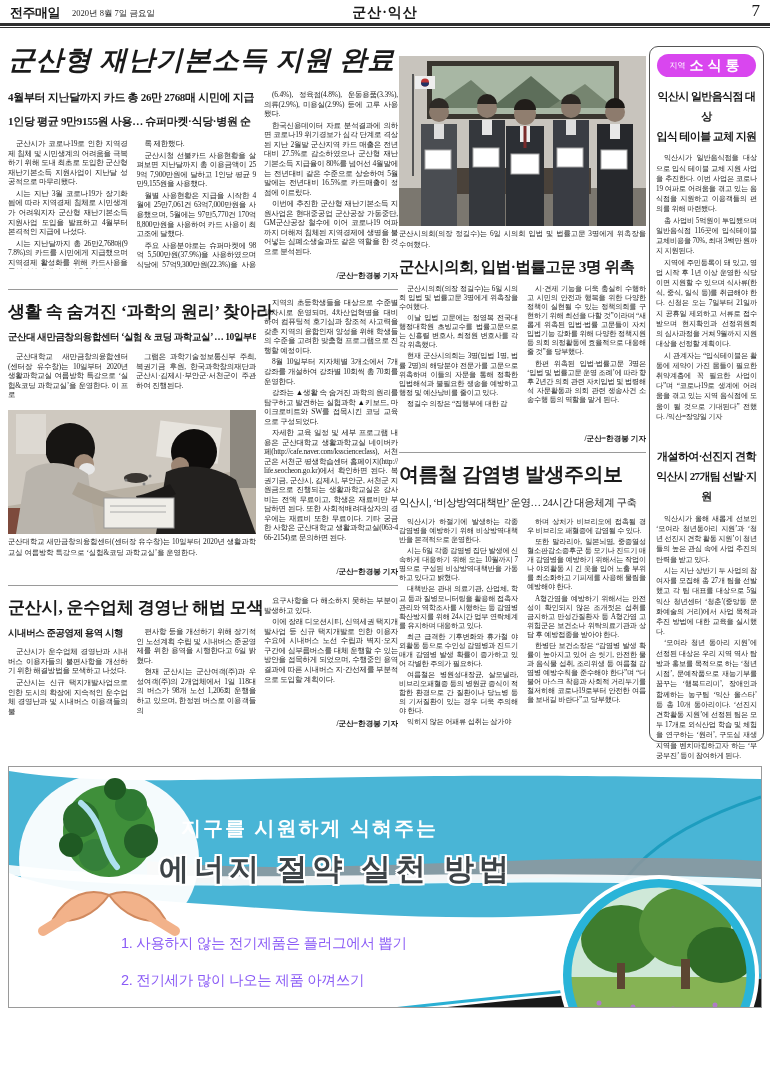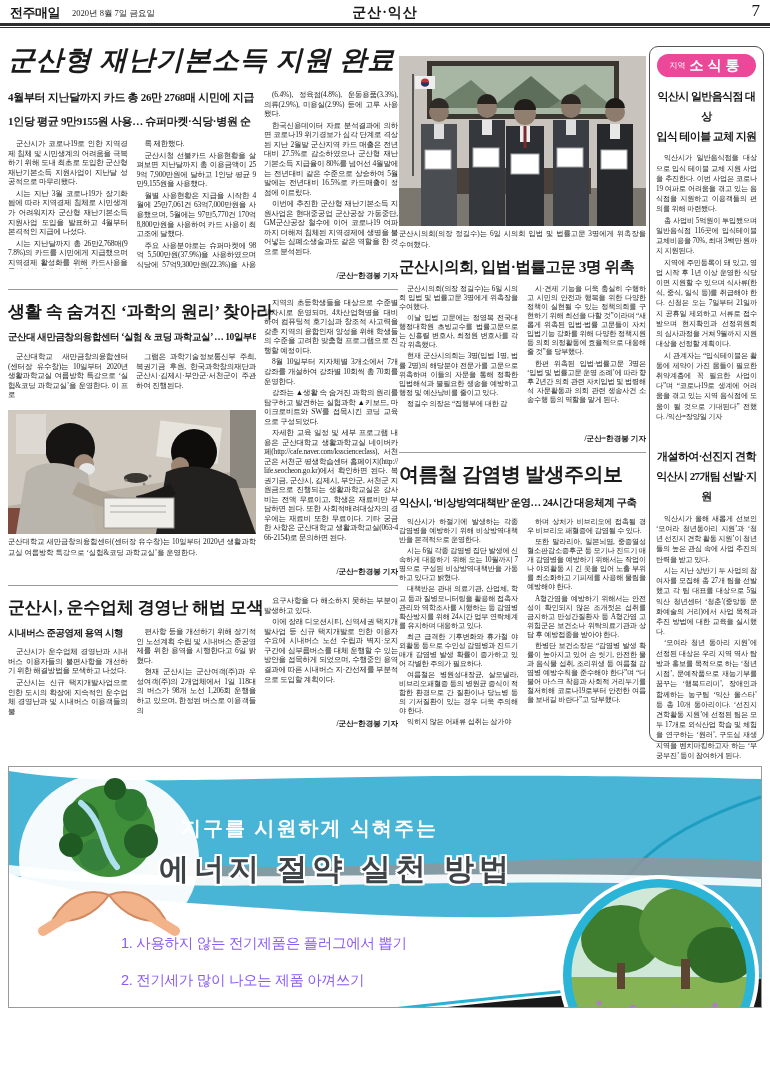--- a/index.html
+++ b/index.html
@@ -44,26 +44,26 @@
   .a3-side .paras{height:120px;margin-top:2px;}
   
   .col-mid{position:absolute;left:399px;top:56px;width:247px;height:702px;overflow:hidden;}
   .photo1{width:247px;height:170px;}
   .mid-cap{margin-top:3px;height:20px;}
   .h-council{font-size:15.5px;font-weight:700;letter-spacing:-.5px;margin:8px 0 7px;white-space:nowrap;}
   .mid-cols{display:flex;gap:9px;}
   .mid-cols .paras{flex:1;font-size:7.2px;line-height:1.26;}
   .council-cols{height:146px;}
   .h-summer{font-size:20px;font-weight:700;letter-spacing:-.5px;margin:4px 0 8px;white-space:nowrap;}
-  .sub-summer{font-size:10.5px;font-weight:700;margin:4px 0 8px;letter-spacing:-.5px;white-space:nowrap;overflow:hidden;}
+  .sub-summer{font-size:10.5px;font-weight:400;margin:4px 0 8px;letter-spacing:-.5px;white-space:nowrap;overflow:hidden;}
   .summer-cols{height:244px;}
   
   .sidebar{position:absolute;left:649px;top:46px;width:115px;height:696px;border:1px solid #555;border-radius:9px;
            padding:7px 6px;box-sizing:border-box;background:#fff;}
-  .pill{background:#ec4899;color:#fff;border-radius:12px;height:23px;display:flex;align-items:center;justify-content:center;gap:4px;margin:0 1px 10px;}
+  .pill{background:#d946ef;color:#fff;border-radius:12px;height:23px;display:flex;align-items:center;justify-content:center;gap:4px;margin:0 1px 10px;}
   .pill .tag{font-size:8px;}
   .pill .ttl{font-size:14px;font-weight:700;letter-spacing:4px;}
   .sb-title{font-size:11px;font-weight:700;text-align:center;line-height:1.8;margin:4px 0 7px;letter-spacing:-.6px;}
   .sb-paras{font-size:7.2px;line-height:1.42;letter-spacing:-.2px;text-align:justify;word-break:break-all;overflow:hidden;}
   .sb-paras .para{margin-bottom:1px;}
   .sb-b1{height:282px;}
   .sb-b2{height:258px;}
   .sb-byline{font-size:7.2px;font-weight:700;text-align:right;margin-top:2px;}
   
   .banner{position:absolute;left:8px;top:766px;width:754px;height:242px;border:1px solid #9a9a9a;box-sizing:border-box;

